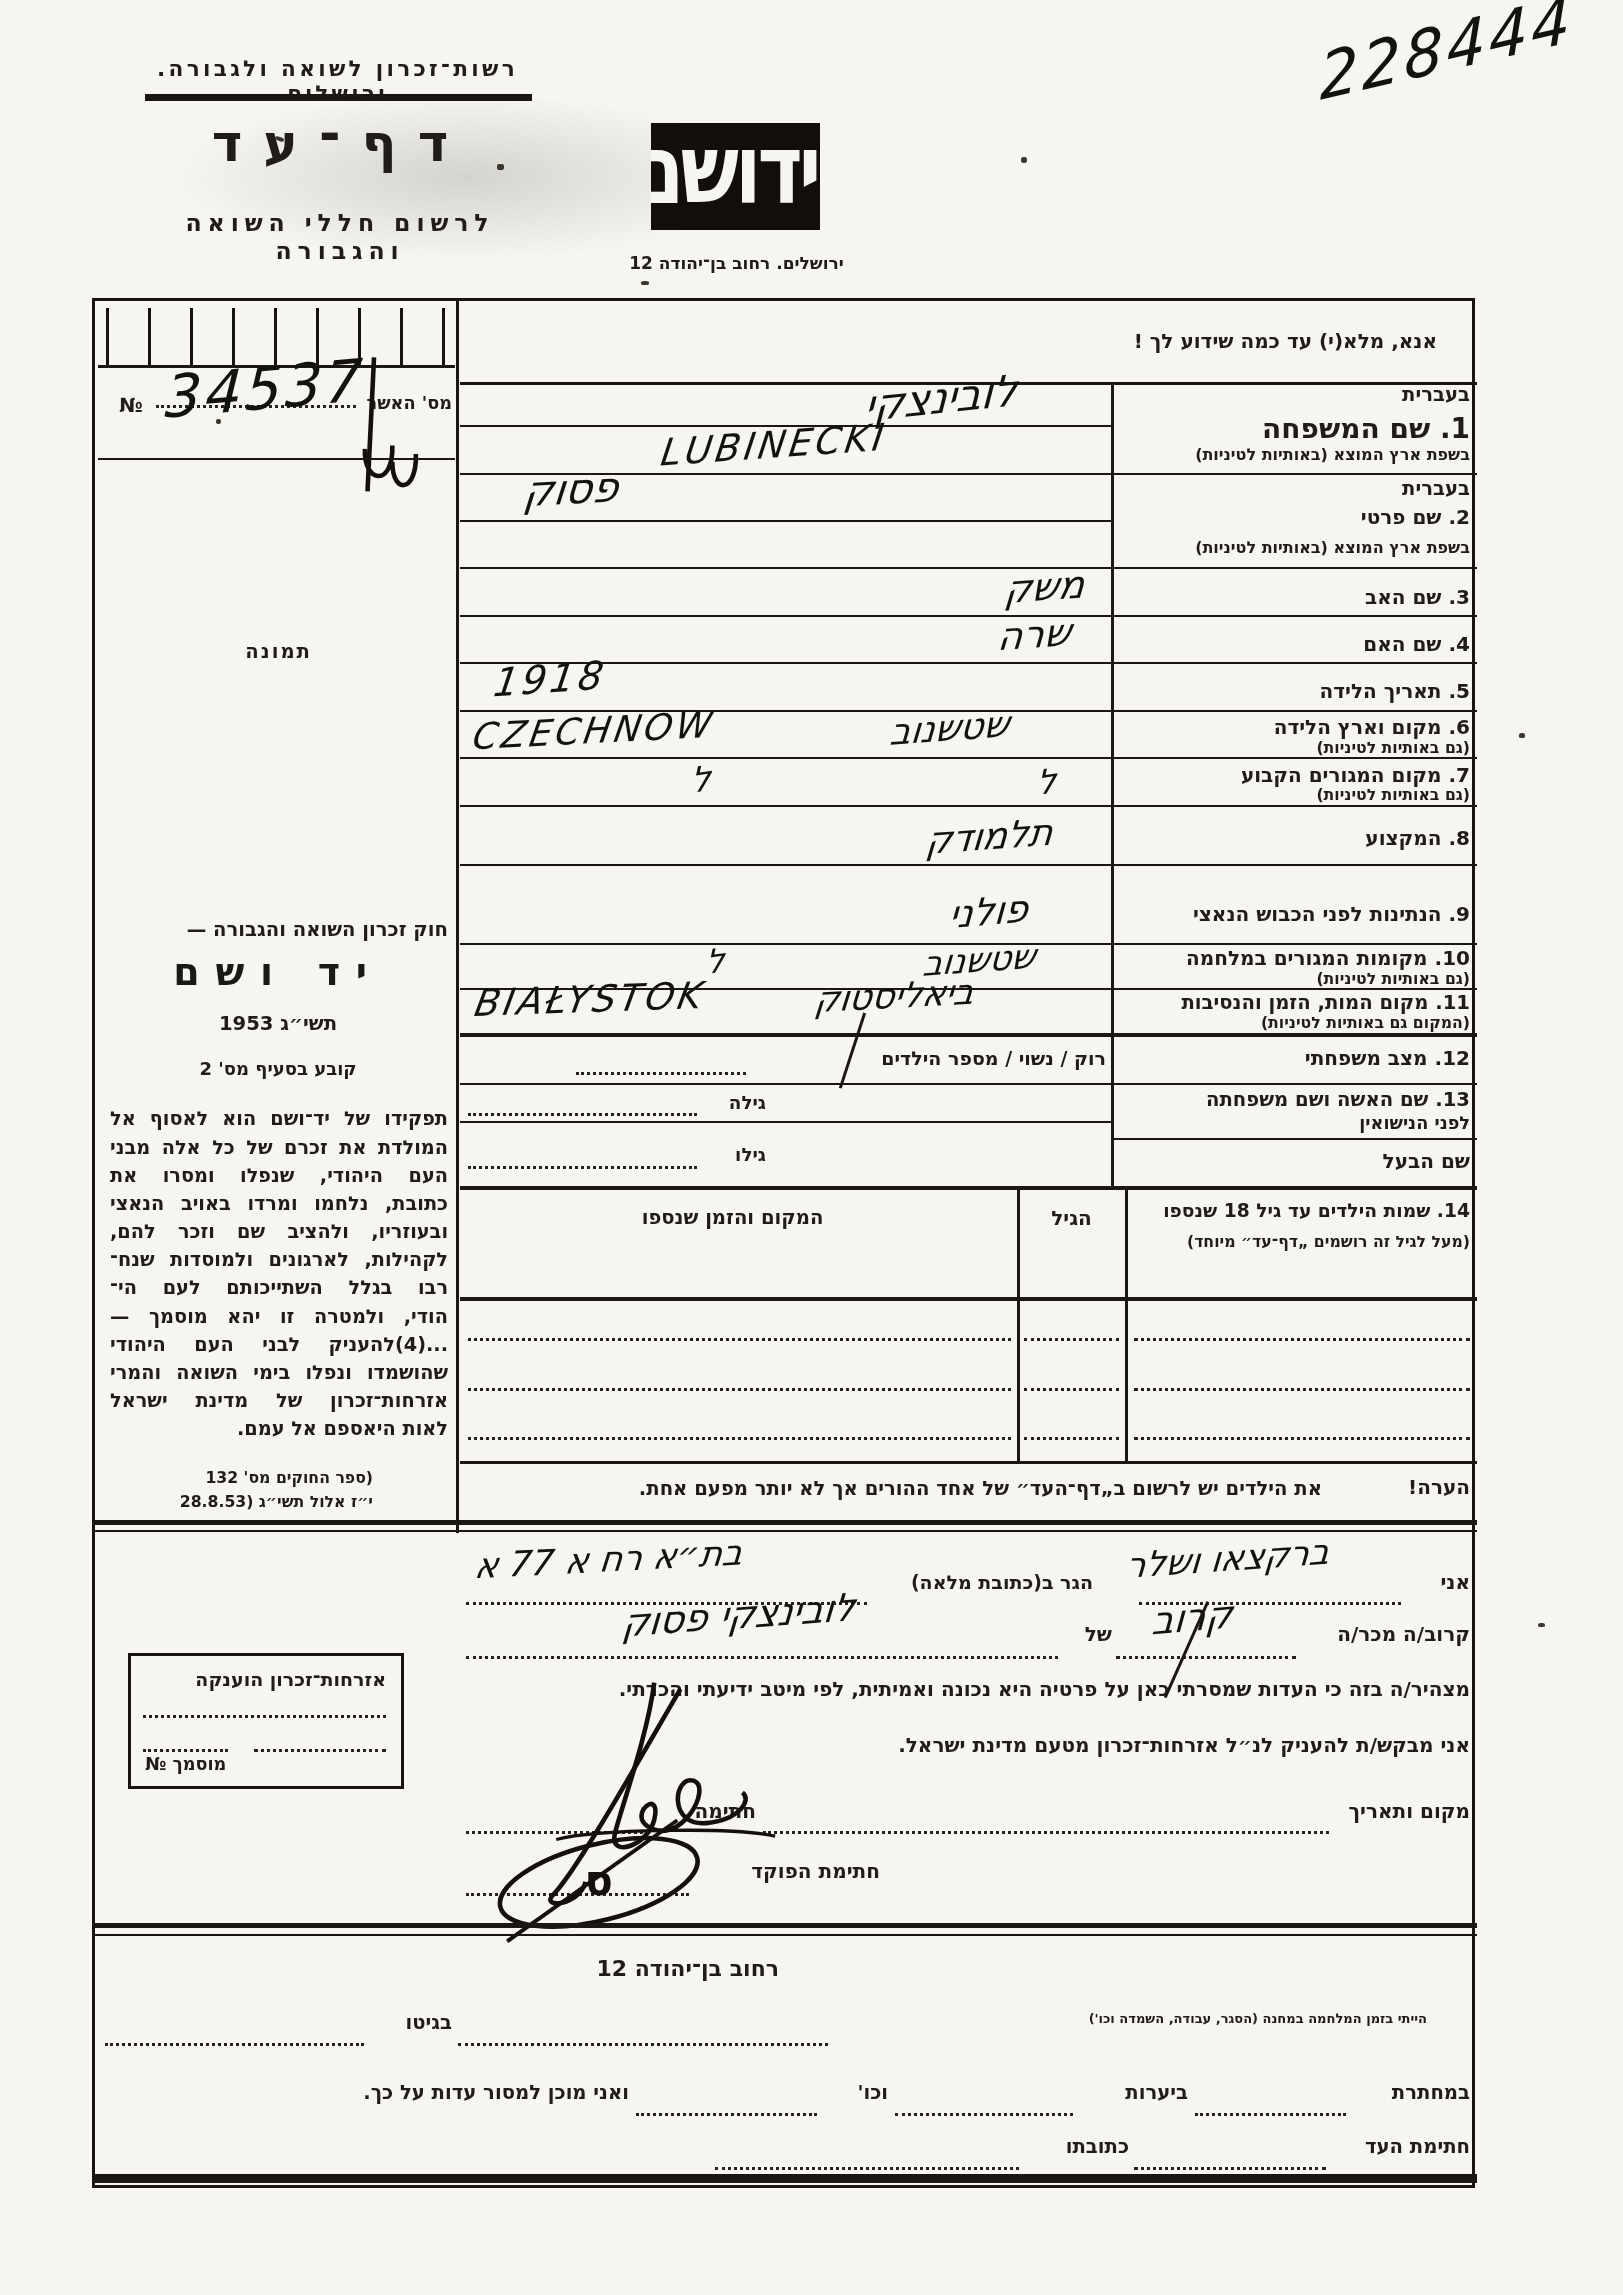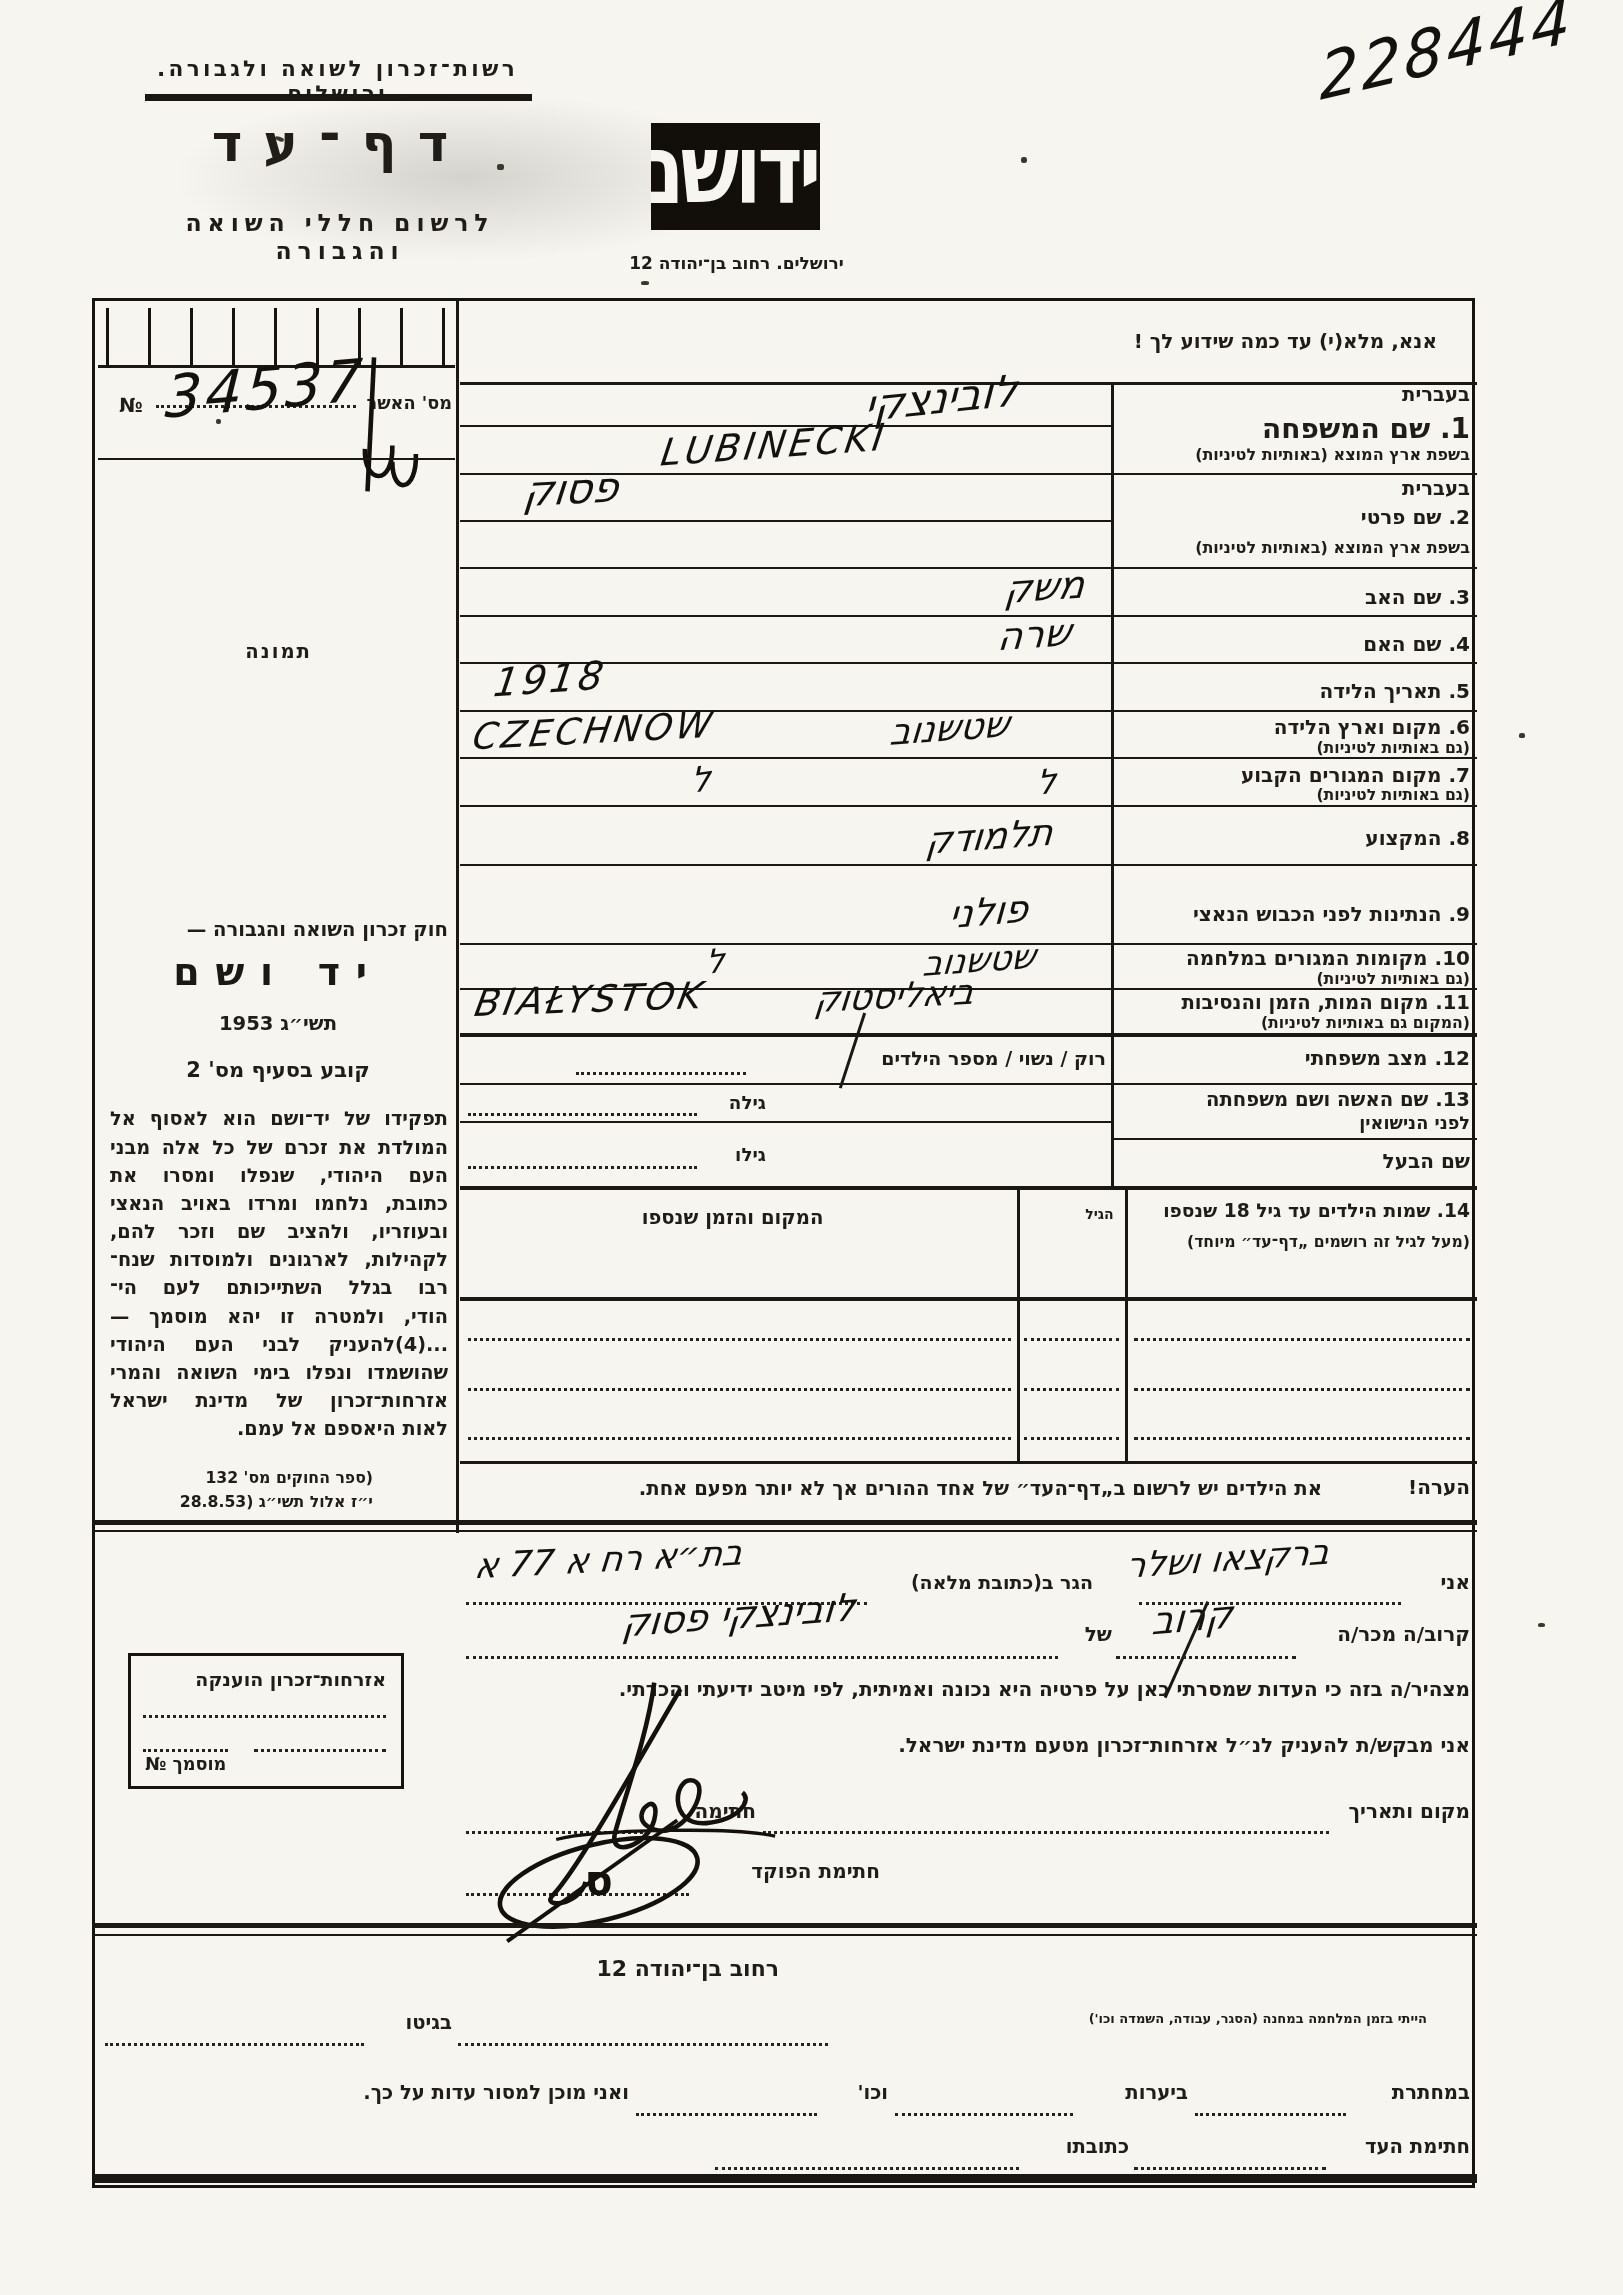--- a/index.html
+++ b/index.html
@@ -70,21 +70,21 @@
   <svg style="left:327px;top:357px;" width="98" height="164" viewBox="0 0 150 250">
     <path d="M72,0 L62,205" stroke="#14110d" stroke-width="7" fill="none"></path>
     <path d="M58,140 C56,195 102,198 100,135 M100,160 C100,212 138,206 136,148" stroke="#14110d" stroke-width="7" fill="none"></path>
   </svg>
   <div class="rule" style="left:98px;top:458px;width:357px;height:2px;"></div>
   <div class="abs p he ctr" style="left:247px;top:640px;width:65px;font-size:19.6px;letter-spacing:2px;">תמונה</div>
 
   <div class="abs p he rt" style="left:108px;top:918px;width:340px;font-size:19.6px;">חוק זכרון השואה והגבורה —</div>
   <div class="abs he ctr" style="left:108px;top:950px;width:340px;font-size:38px;font-weight:900;letter-spacing:15.7px;">יד ושם</div>
   <div class="abs p he ctr" style="left:108px;top:1012px;width:340px;font-size:19.6px;">תשי״ג 1953</div>
-  <div class="abs p he ctr" style="left:108px;top:1058px;width:340px;font-size:21px;">קובע בסעיף מס' 2</div>
+  <div class="abs p he ctr" style="left:108px;top:1058px;width:340px;font-size:18px;">קובע בסעיף מס' 2</div>
 
   <div class="abs p he justify" style="left:110px;top:1107px;width:338px;font-size:19.3px;">תפקידו של יד־ושם הוא לאסוף אל</div>
   <div class="abs p he justify" style="left:110px;top:1136px;width:338px;font-size:19.3px;">המולדת את זכרם של כל אלה מבני</div>
   <div class="abs p he justify" style="left:110px;top:1164px;width:338px;font-size:19.3px;">העם היהודי, שנפלו ומסרו את</div>
   <div class="abs p he justify" style="left:110px;top:1192px;width:338px;font-size:19.3px;">כתובת, נלחמו ומרדו באויב הנאצי</div>
   <div class="abs p he justify" style="left:110px;top:1220px;width:338px;font-size:19.3px;">ובעוזריו, ולהציב שם וזכר להם,</div>
   <div class="abs p he justify" style="left:110px;top:1248px;width:338px;font-size:19.3px;">לקהילות, לארגונים ולמוסדות שנח־</div>
   <div class="abs p he justify" style="left:110px;top:1276px;width:338px;font-size:19.3px;">רבו בגלל השתייכותם לעם הי־</div>
   <div class="abs p he justify" style="left:110px;top:1305px;width:338px;font-size:19.3px;">הודי, ולמטרה זו יהא מוסמך —</div>
   <div class="abs p he justify" style="left:110px;top:1333px;width:338px;font-size:19.3px;">‏...(4)להעניק לבני העם היהודי</div>
@@ -170,21 +170,21 @@
   <div class="rule" style="left:460px;top:1121px;width:651px;height:2px;"></div>
   <div class="rule" style="left:1114px;top:1138px;width:363px;height:2px;"></div>
   <div class="abs p he rt" style="left:1119px;top:1149px;width:351px;font-size:20px;">שם הבעל</div>
   <div class="abs p he" style="left:704px;top:1144px;width:62px;font-size:18.3px;">גילו</div>
   <div class="dotted" style="left:468px;top:1166px;width:229px;"></div>
 
   <div class="rule" style="left:460px;top:1186px;width:1017px;height:3.9px;"></div>
   <div class="vline" style="left:1017px;top:1190px;width:2.6px;height:272px;"></div>
   <div class="vline" style="left:1125px;top:1190px;width:2.6px;height:272px;"></div>
   <div class="abs p he ctr" style="left:497px;top:1206px;width:471px;font-size:19.6px;">המקום והזמן שנספו</div>
-  <div class="abs p he ctr" style="left:1020px;top:1206px;width:103px;font-size:14px;padding-left:28px;">הגיל</div>
+  <div class="abs p he ctr" style="left:1020px;top:1206px;width:103px;font-size:20px;">הגיל</div>
   <div class="abs p he rt" style="left:1134px;top:1200px;width:336px;font-size:18.7px;">14. שמות הילדים עד גיל 18 שנספו</div>
   <div class="abs p he rt" style="left:1134px;top:1232px;width:336px;font-size:15.7px;">(מעל לגיל זה רושמים „דף־עד״ מיוחד)</div>
   <div class="rule" style="left:460px;top:1297px;width:1017px;height:3.9px;"></div>
 
   <div class="dotted" style="left:468px;top:1338px;width:543px;"></div>
   <div class="dotted" style="left:1024px;top:1338px;width:95px;"></div>
   <div class="dotted" style="left:1134px;top:1338px;width:336px;"></div>
   <div class="dotted" style="left:468px;top:1388px;width:543px;"></div>
   <div class="dotted" style="left:1024px;top:1388px;width:95px;"></div>
   <div class="dotted" style="left:1134px;top:1388px;width:336px;"></div>

